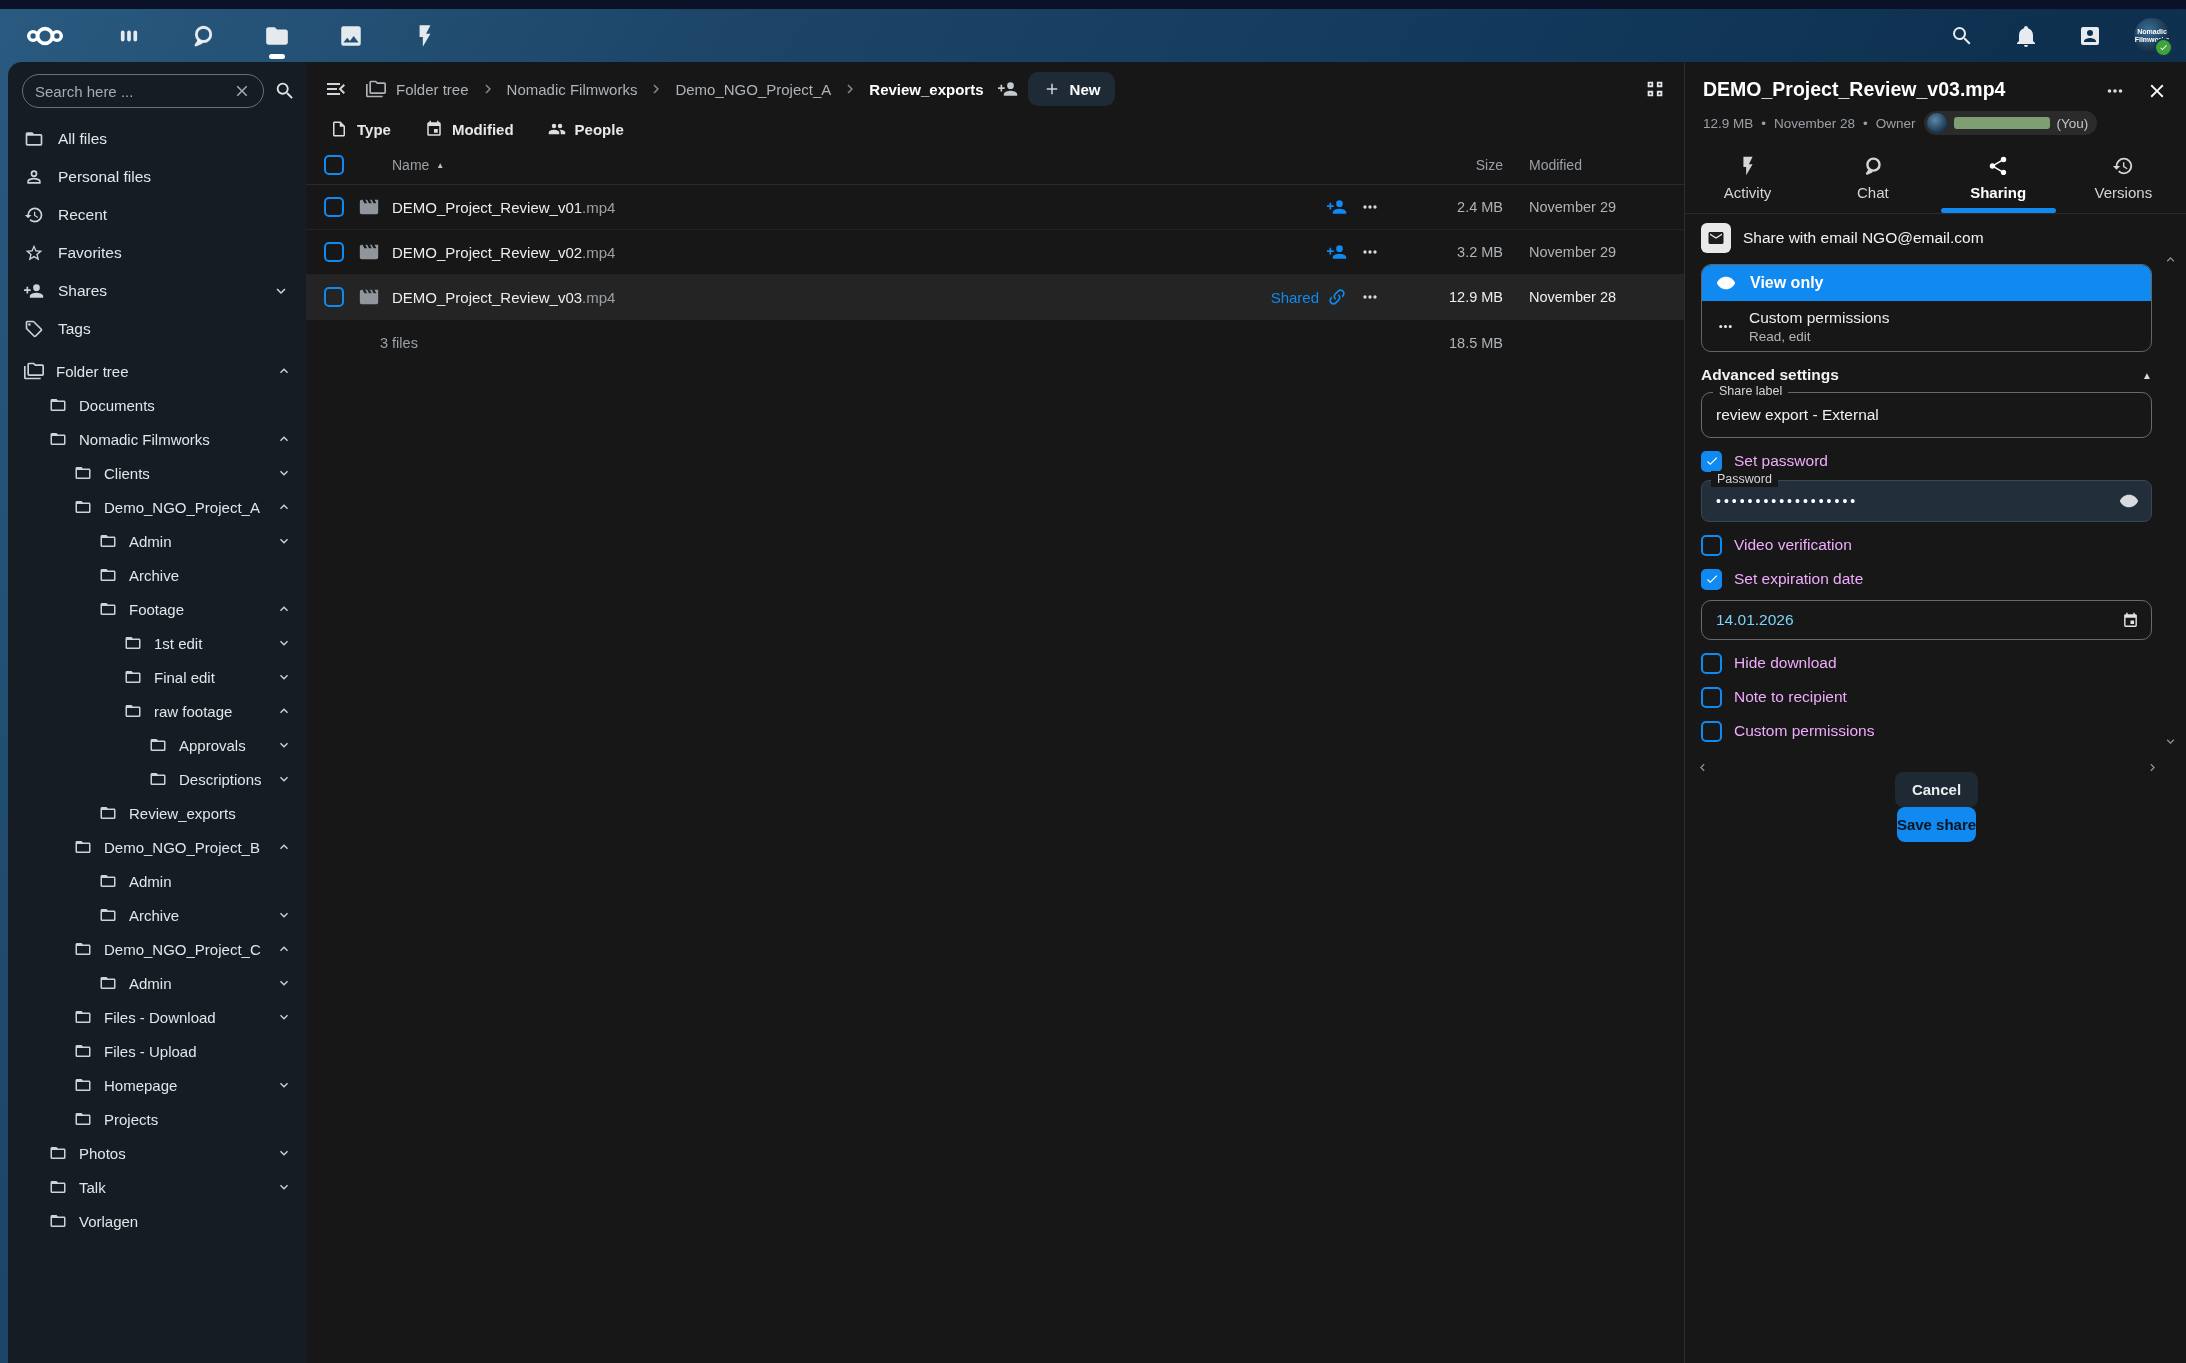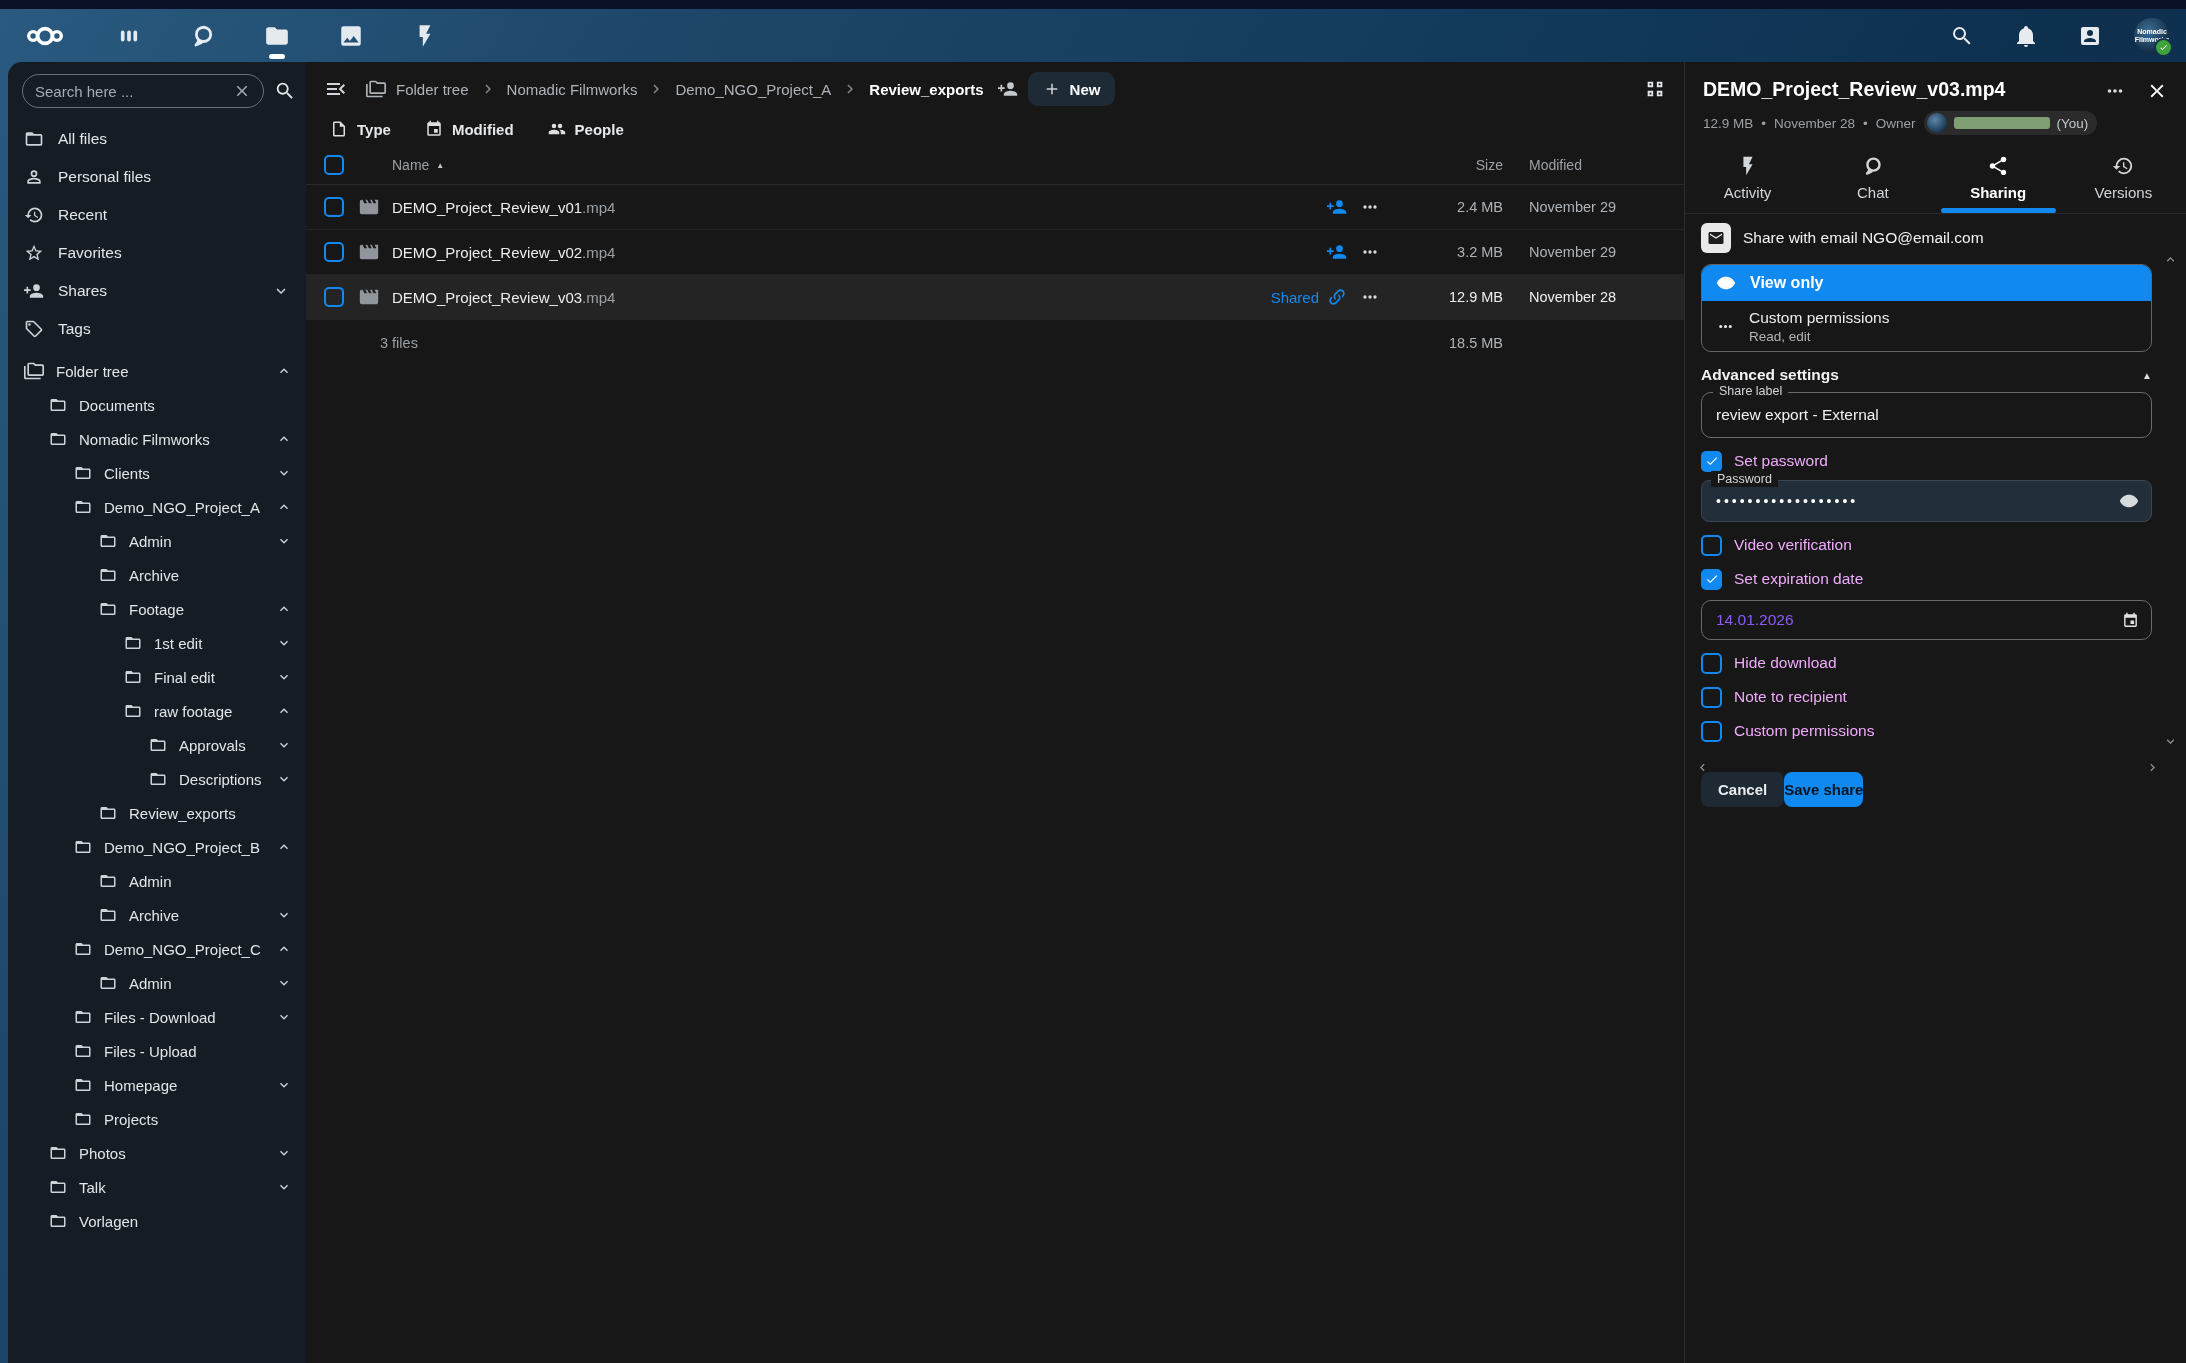--- a/index.html
+++ b/index.html
@@ -102,23 +102,23 @@
   .ofield{position:relative;margin-top:8px;border:1.5px solid #6a6a6a;border-radius:10px;height:46px;box-sizing:border-box;display:flex;align-items:center;}
   .ofield .flabel{position:absolute;top:-9px;left:11px;background:#171717;padding:0 6px;font-size:12.5px;color:#d3d6d9;}
   .ofield .fval{padding:0 14px;font-size:15.5px;color:#f1f1f1;}
   .pwfield{position:relative;margin-top:8px;background:#232e3b;border:1.5px solid #3b4654;border-radius:8px;height:42px;box-sizing:border-box;display:flex;align-items:center;}
   .pwfield .flabel{position:absolute;top:-10px;left:9px;background:#171717;padding:1px 6px;font-size:12.5px;color:#d3d6d9;}
   .pwval{padding:0 14px;font-size:14px;letter-spacing:3px;color:#fff;flex:1;white-space:nowrap;overflow:hidden;}
   .pweye{color:#d8dbde;margin-right:12px;}
   .ckrow{margin-top:12px;display:flex;align-items:center;gap:12px;font-size:15.5px;color:#f0abfc;height:22px;}
   .ckrow .cb{width:21px;height:21px;}
   .datefield{margin-top:10px;border:1.5px solid #6a6a6a;border-radius:10px;height:40px;box-sizing:border-box;display:flex;align-items:center;}
-  .dateval{padding:0 14px;font-size:15.5px;color:#8b5cf6;flex:1;}
+  .dateval{padding:0 14px;font-size:15.5px;color:#7dd3fc;flex:1;}
   .dateic{color:#e3e3e3;margin-right:12px;}
-  .share-foot{display:flex;justify-content:flex-start;align-items:center;margin:30px -20px 0 0;}
+  .share-foot{display:flex;justify-content:space-between;align-items:center;margin:30px -20px 0 0;flex-direction:column;}
   .btn-cancel{background:#1e2933;border-radius:8px;padding:9px 17px;font-weight:bold;font-size:15px;color:#e9edf0;}
   .btn-save{background:#1089f0;border-radius:8px;padding:9px 0;font-weight:bold;font-size:15px;color:#0a141f;}
   .sarrow{position:absolute;color:#8e9398;}
 </style>
 </head>
 <body>
 
 <svg width="0" height="0" style="position:absolute">
   <symbol id="i-folder" viewBox="0 0 24 24">
       <path d="M20,18H4V8H20M20,6H12L10,4H4C2.89,4 2,4.89 2,6V18A2,2 0 0,0 4,20H20A2,2 0 0,0 22,18V8C22,6.89 21.1,6 20,6Z"></path>

